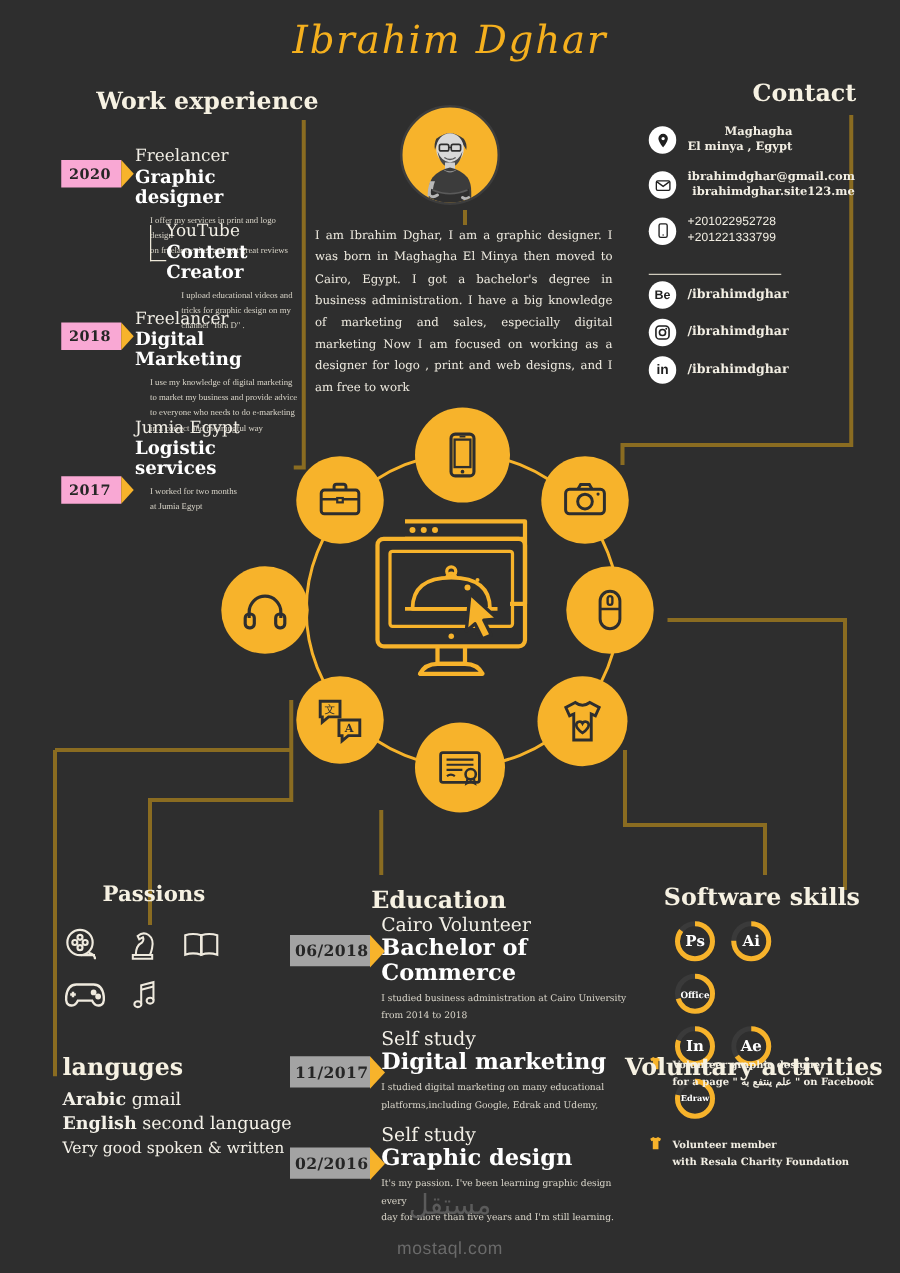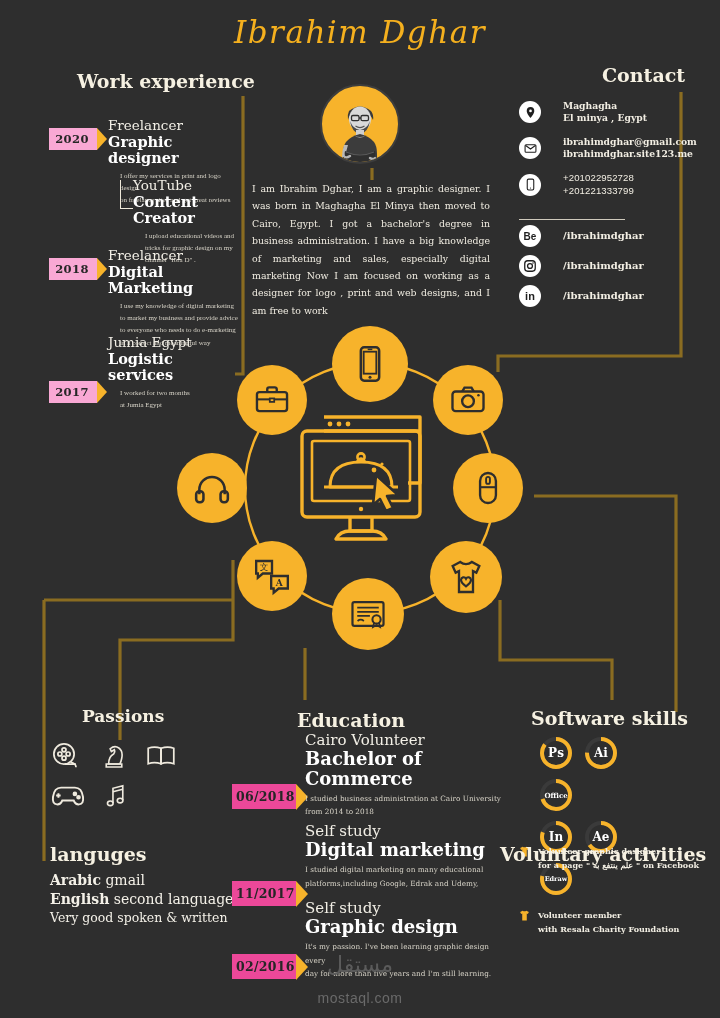--- a/index.html
+++ b/index.html
@@ -65,21 +65,21 @@
     font-family:"DejaVu Serif",serif;font-size:9.4px;line-height:1.85;
     color:#f0ece1;text-align:justify;
   }
 
   
   .contact-row{position:absolute;display:flex;align-items:center;}
   .c-icon{
     width:22px;height:22px;border-radius:50%;background:#ffffff;
     display:flex;align-items:center;justify-content:center;flex:0 0 22px;
   }
-  .c-text{margin-left:22px;font-family:"DejaVu Serif",serif;font-weight:700;font-size:9.2px;color:#f2eee3;line-height:1.35;}
+  .c-text{margin-left:9px;font-family:"DejaVu Serif",serif;font-weight:700;font-size:9.2px;color:#f2eee3;line-height:1.35;text-align:right;}
   .c-text.mono{font-family:"Liberation Sans",sans-serif;font-weight:400;font-size:9.6px;letter-spacing:.1px;}
   .c-div{position:absolute;left:519px;top:219px;width:106px;height:1.4px;background:#cfcabc;}
 
   
   .hub{position:absolute;left:215px;top:333px;width:310px;height:310px;}
   .node{
     position:absolute;border-radius:50%;background:#f7b32b;
     display:flex;align-items:center;justify-content:center;
   }
 
@@ -88,23 +88,23 @@
 
   
   .lang-line{position:absolute;font-family:"DejaVu Serif",serif;color:#f4f1e8;white-space:nowrap;}
   .lang-line b{font-weight:700;}
 
   
   .edu-main{font-family:"DejaVu Serif",serif;font-weight:700;font-size:18px;color:#ffffff;line-height:1.1;}
   .edu-sub{font-family:"DejaVu Serif",serif;font-size:15px;color:#f2efe6;line-height:1.15;}
   .edu-desc{font-family:"DejaVu Serif",serif;font-size:7.3px;color:#d9d5c9;line-height:1.85;margin-top:3px;}
   .edu-badge{
-    position:absolute;background:#ec4899;color:#262626;
+    position:absolute;background:#a3a3a3;color:#262626;
     font-family:"DejaVu Serif",serif;font-weight:700;font-size:12.5px;
-    text-align:left;padding:5px 4px;width:56px;letter-spacing:.3px;margin-top:36px;
+    text-align:left;padding:5px 4px;width:56px;letter-spacing:.3px;
   }
   .edu-badge:after{
     content:"";position:absolute;right:-12px;top:0;
     width:0;height:0;border-top:13px solid transparent;
     border-bottom:13px solid transparent;border-left:12px solid #f7b32b;
   }
 
   
   .skills-grid{position:absolute;left:538px;top:735px;width:130px;}
   .ring{position:relative;width:36px;height:36px;display:inline-block;margin:0 5px 6px 0;}

